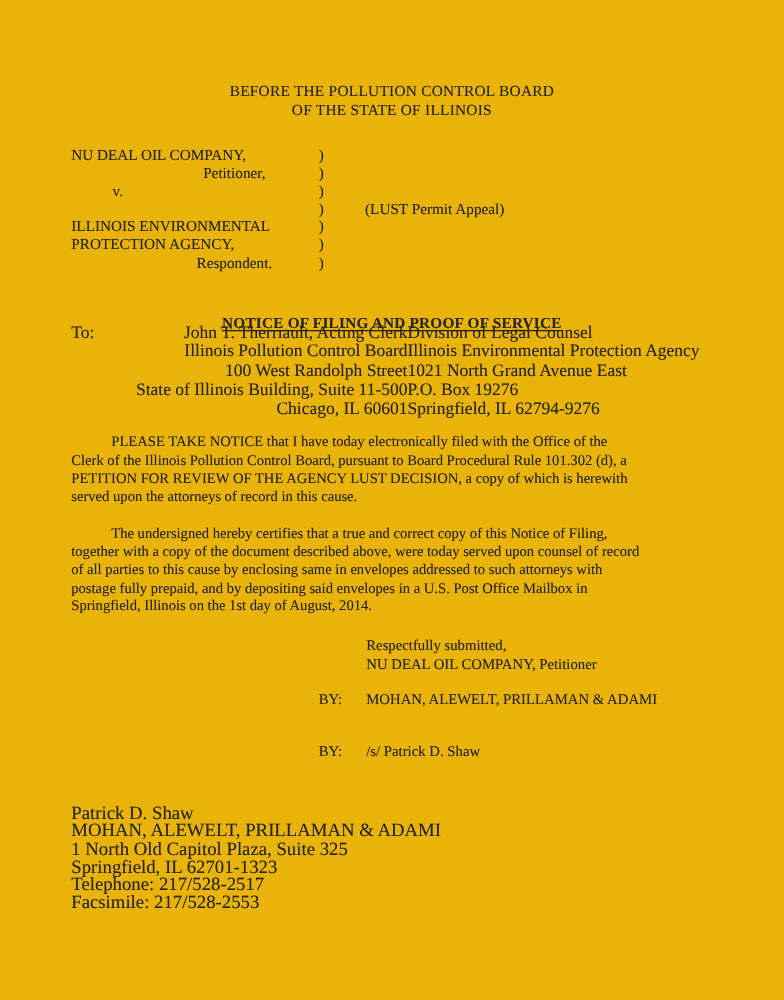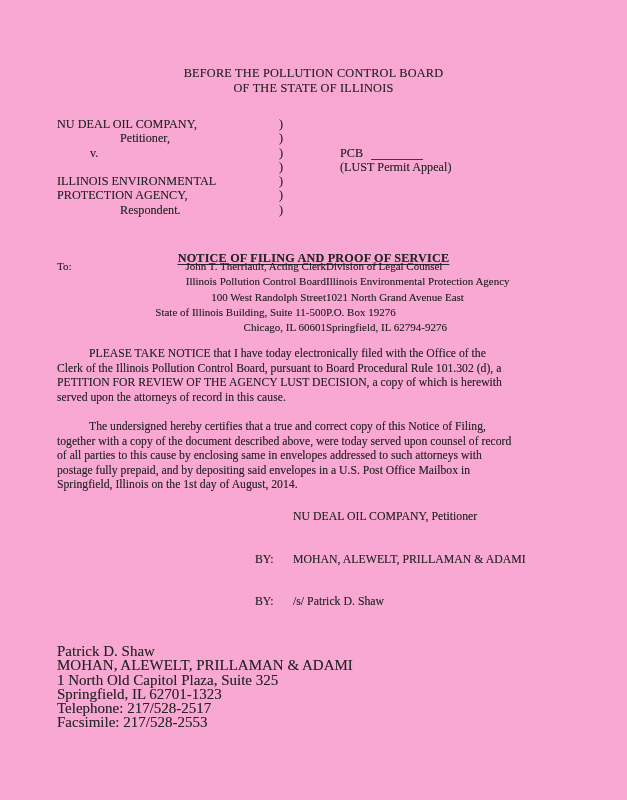--- a/index.html
+++ b/index.html
@@ -6,44 +6,44 @@
   html, body { background: #ffffff; }
   body {
     width: 627px; height: 800px;
     font-family: "Liberation Serif", "DejaVu Serif", serif;
     color: #262626;
     position: relative;
     overflow: hidden;
   }
   .page {
     position: absolute; inset: 0;
-    background: #f9a8d4;
+    background: #eab308;
     text-shadow: 0 0 0.5px rgba(0,0,0,0.35); 
   }
   .abs { position: absolute; }
 
   
   .court-header {
     left: 0; right: 0; top: 66px;
     text-align: center;
     font-size: 12.3px; line-height: 15.2px;
     letter-spacing: 0.2px;
   }
 
   
   .caption {
     left: 57px; top: 117px;
     font-size: 12.2px; line-height: 14.3px;
     width: 420px;
   }
-  .caption-row { display: flex; gap: 24px; }
+  .caption-row { display: flex; }
   .cap-col-a { width: 198px; }
   .cap-col-b { width: 37px; }
   .cap-col-c { flex: 1; }
-  .indent-role { padding-left: 63px; }
+  .indent-role { padding-left: 63px; text-align: center; }
   .indent-v { padding-left: 33px; }
   .docket-row { display: flex; align-items: flex-end; }
   .docket-blank {
     display: inline-block;
     width: 52px; height: 12px;
     margin-left: 8px;
     border-bottom: 1px solid #3a3a3a;
   }
 
   
@@ -53,21 +53,21 @@
     font-size: 12.2px; font-weight: bold;
     letter-spacing: 0.2px;
     text-decoration: underline;
     text-underline-offset: 2px;
     margin-top: 20px;
   }
 
   
   .service {
     left: 57px; top: 259px;
-    font-size: 11px; line-height: 15.3px;
+    font-size: 14px; line-height: 15.3px;
     display: flex; width: 520px;
   }
   .to-label { width: 36px; }
   .svc-col-1 { width: 233px; text-align: right; }
   .svc-col-2 { flex: 1; }
   .multiline { white-space: pre-line; }
 
   
   .body-para {
     left: 57px; width: 516px;
@@ -115,24 +115,20 @@
       <div class="cap-col-c"></div>
     </div>
     <div class="caption-row">
       <div class="cap-col-a indent-role">Petitioner,</div>
       <div class="cap-col-b">)</div>
       <div class="cap-col-c"></div>
     </div>
     <div class="caption-row">
       <div class="cap-col-a indent-v">v.</div>
       <div class="cap-col-b">)</div>
-      <div class="cap-col-c docket-row">
-        <span>PCB</span>
-        <span class="docket-blank"></span>
-      </div>
     </div>
     <div class="caption-row">
       <div class="cap-col-a"></div>
       <div class="cap-col-b">)</div>
       <div class="cap-col-c">(LUST Permit Appeal)</div>
     </div>
     <div class="caption-row">
       <div class="cap-col-a">ILLINOIS ENVIRONMENTAL</div>
       <div class="cap-col-b">)</div>
       <div class="cap-col-c"></div>
@@ -169,20 +165,21 @@
 Clerk of the Illinois Pollution Control Board, pursuant to Board Procedural Rule 101.302 (d), a
 PETITION FOR REVIEW OF THE AGENCY LUST DECISION, a copy of which is herewith
 served upon the attorneys of record in this cause.</div>
   <div class="abs body-para para-2">The undersigned hereby certifies that a true and correct copy of this Notice of Filing,
 together with a copy of the document described above, were today served upon counsel of record
 of all parties to this cause by enclosing same in envelopes addressed to such attorneys with
 postage fully prepaid, and by depositing said envelopes in a U.S. Post Office Mailbox in
 Springfield, Illinois on the 1st day of August, 2014.</div>
 
   <div class="abs closing">
+    <div>Respectfully submitted,</div>
     <div>NU DEAL OIL COMPANY, Petitioner</div>
   </div>
 
   <div class="abs by-row by-row-1">
     <div class="by-label">BY:</div>
     <div>MOHAN, ALEWELT, PRILLAMAN &amp; ADAMI</div>
   </div>
 
   <div class="abs by-row by-row-2">
     <div class="by-label">BY:</div>

